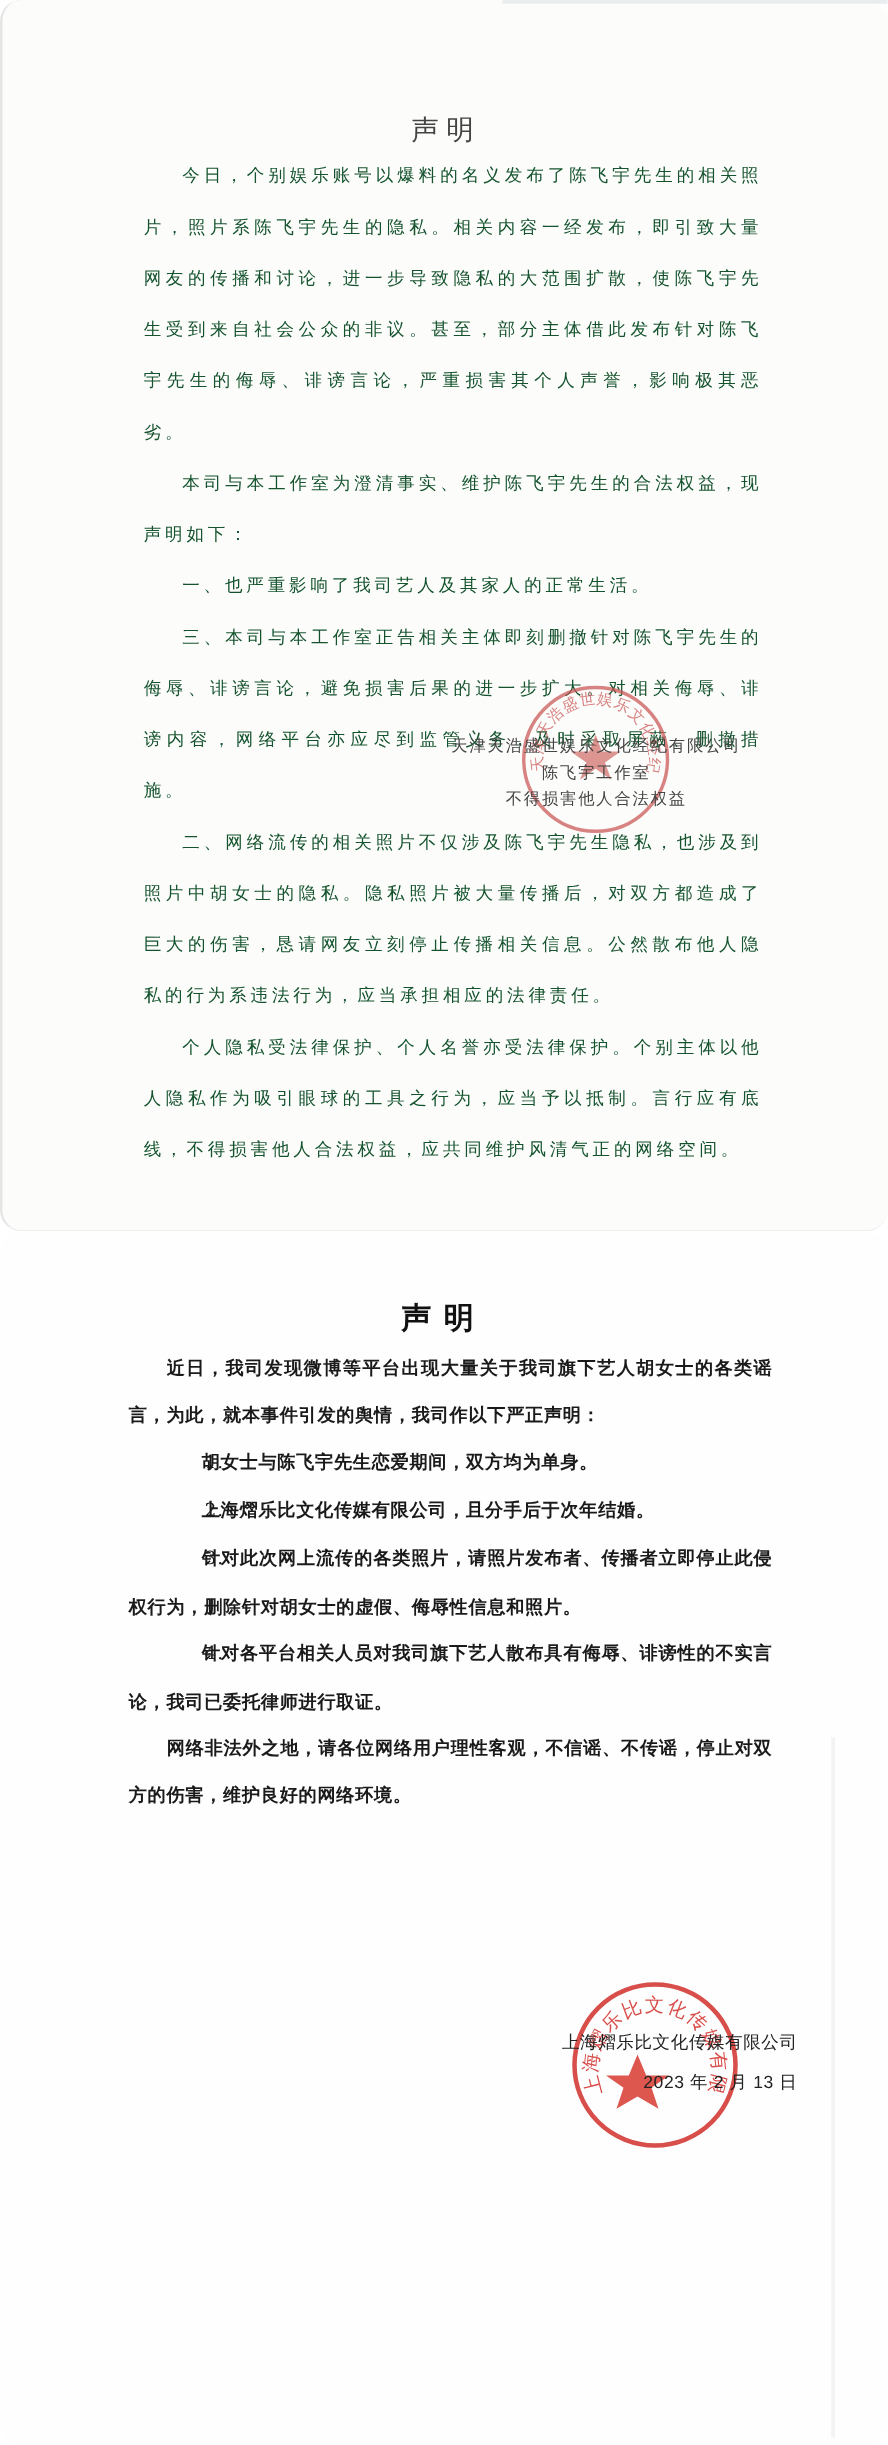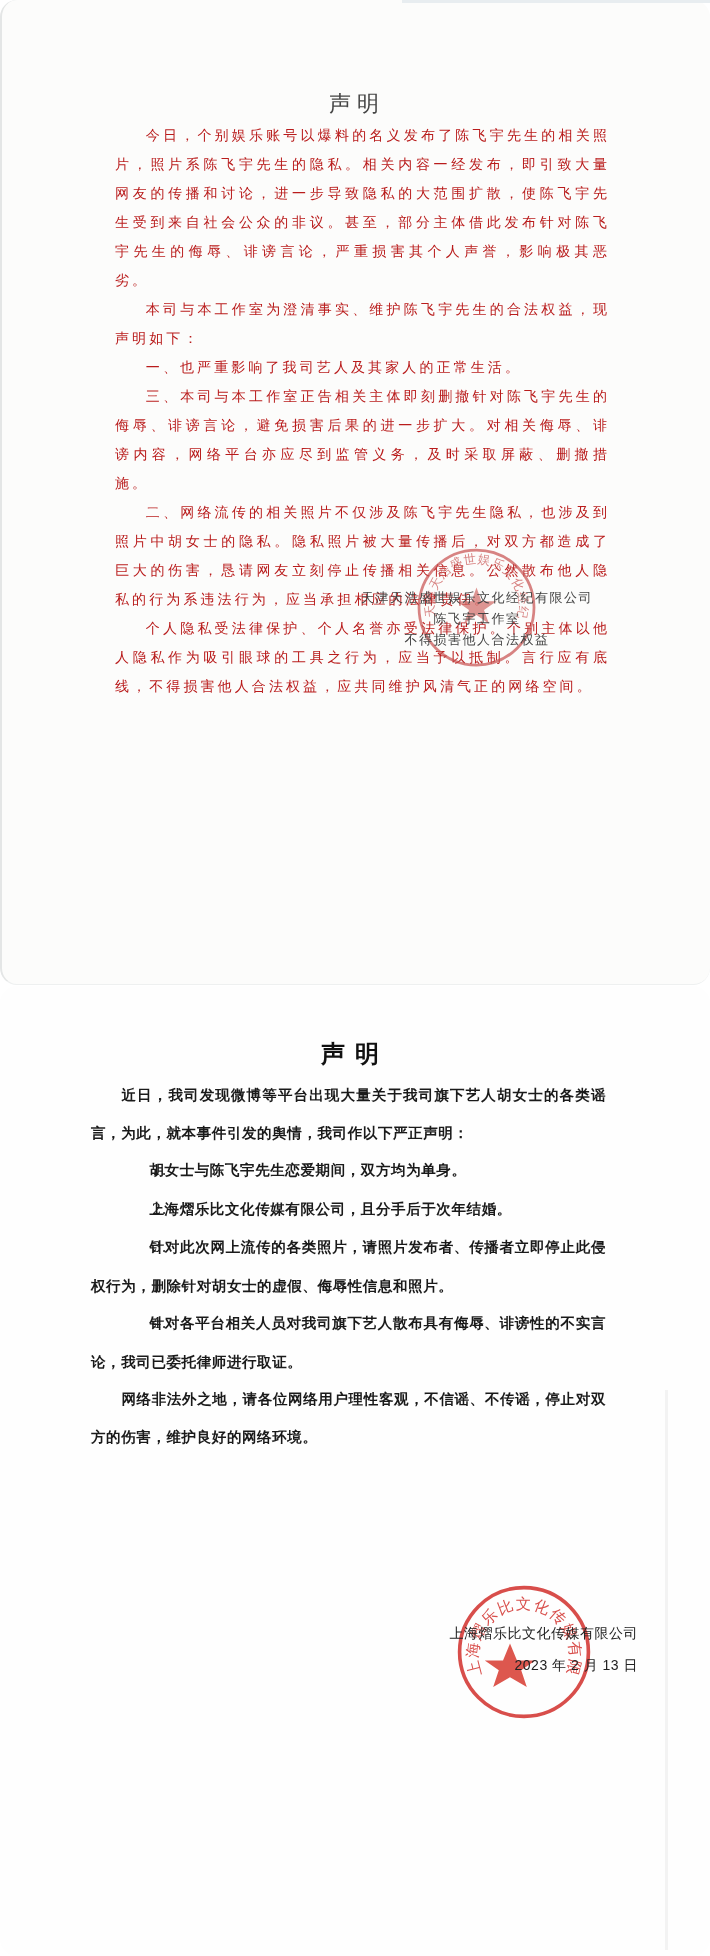--- a/index.html
+++ b/index.html
@@ -24,27 +24,27 @@
 
   .title {
     position: absolute; left: 0; width: 710px; text-align: center;
     letter-spacing: 6px;
   }
   #doc1 .title { top: 89px; font-size: 22px; color: #444; font-weight: normal; }
   #doc2 .title { top: 52px; font-size: 24px; color: #111; font-weight: bold; letter-spacing: 10px; }
 
   .body1 {
     position: absolute; left: 113px; width: 495px; top: 121px;
-    font-size: 14px; line-height: 29px; color: #b91c1c; letter-spacing: 3.1px;
+    font-size: 14px; line-height: 41px; color: #14532d; letter-spacing: 3.1px;
     text-align: justify;
   }
   .body1 p { margin: 0; text-indent: 2.2em; }
 
   .body2 {
-    position: absolute; left: 91px; width: 515px; top: 90px;
+    position: absolute; left: 103px; width: 515px; top: 90px;
     font-size: 14.5px; line-height: 37.5px; color: #1a1a1a; font-weight: bold;
     letter-spacing: 0.6px; text-align: justify;
     font-family: "DejaVu Serif", "Liberation Serif", serif;
   }
   .body2 p { margin: 0; text-indent: 2.1em; }
   .body2 .num { display: inline-block; width: 28px; font-weight: normal; }
 
   .sign1 {
     position: absolute; left: 350px; width: 250px; top: 587px;
     font-size: 13px; line-height: 21px; color: #444; text-align: center; letter-spacing: 1.5px;

